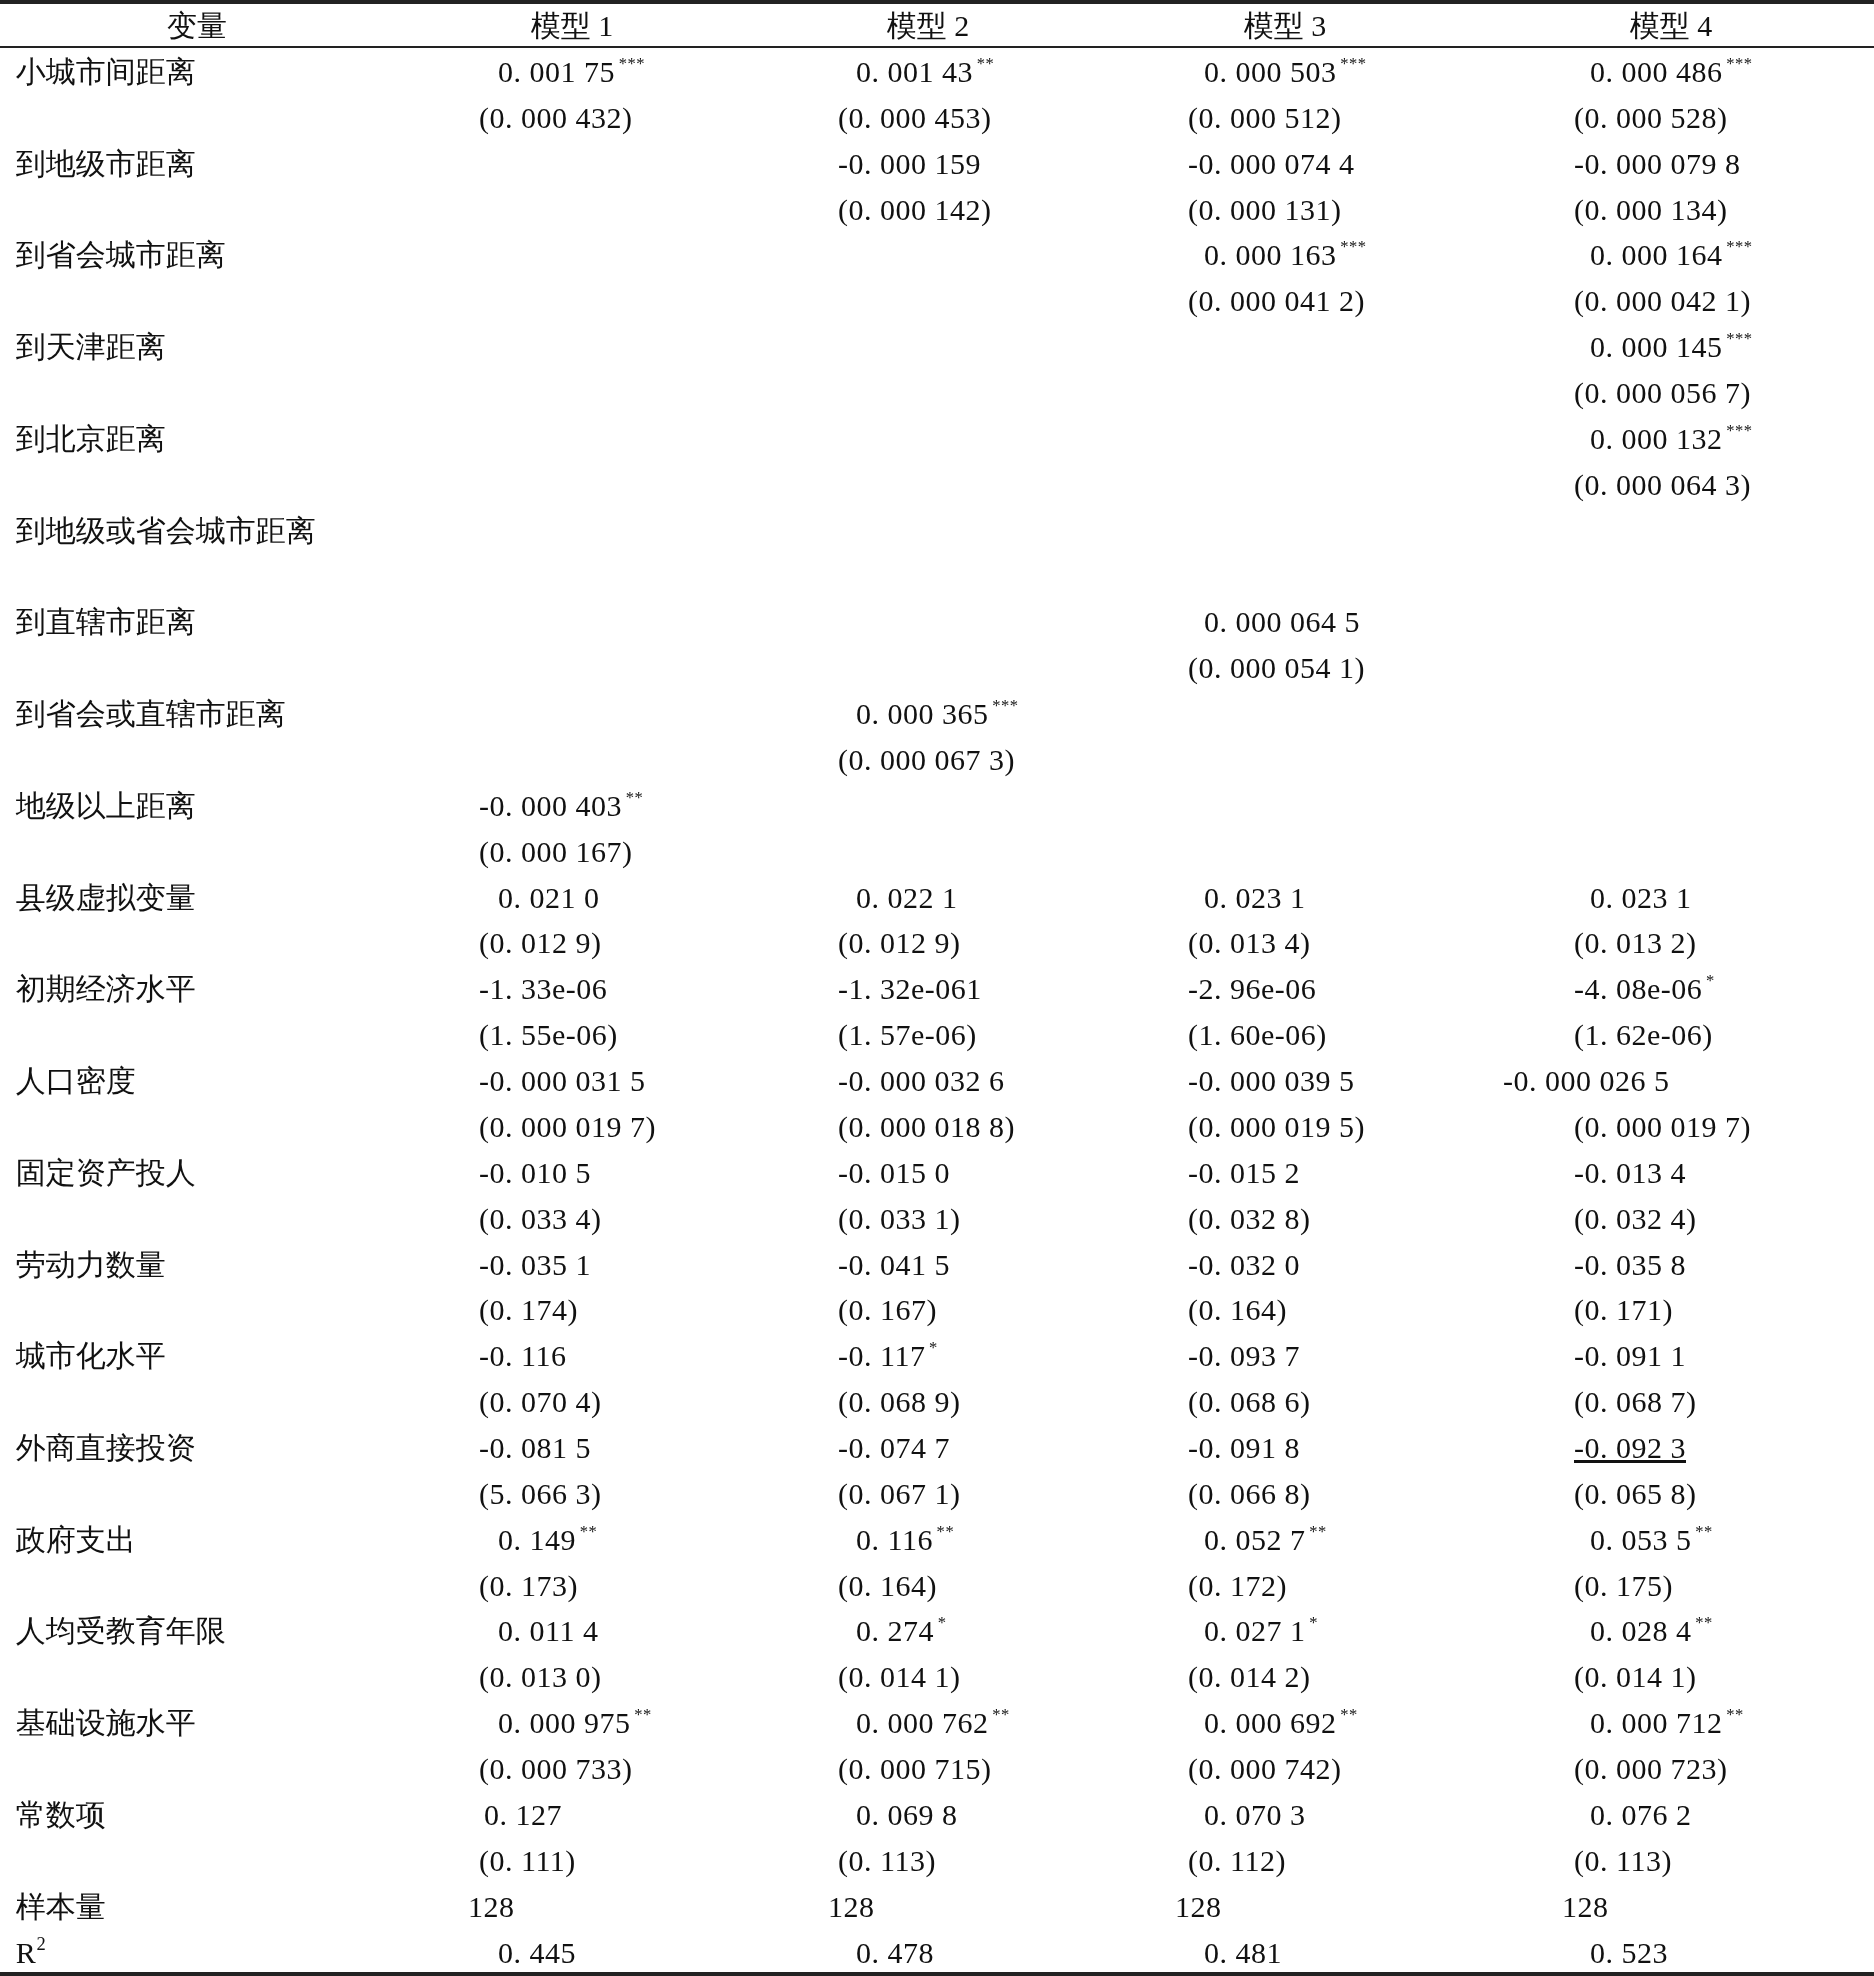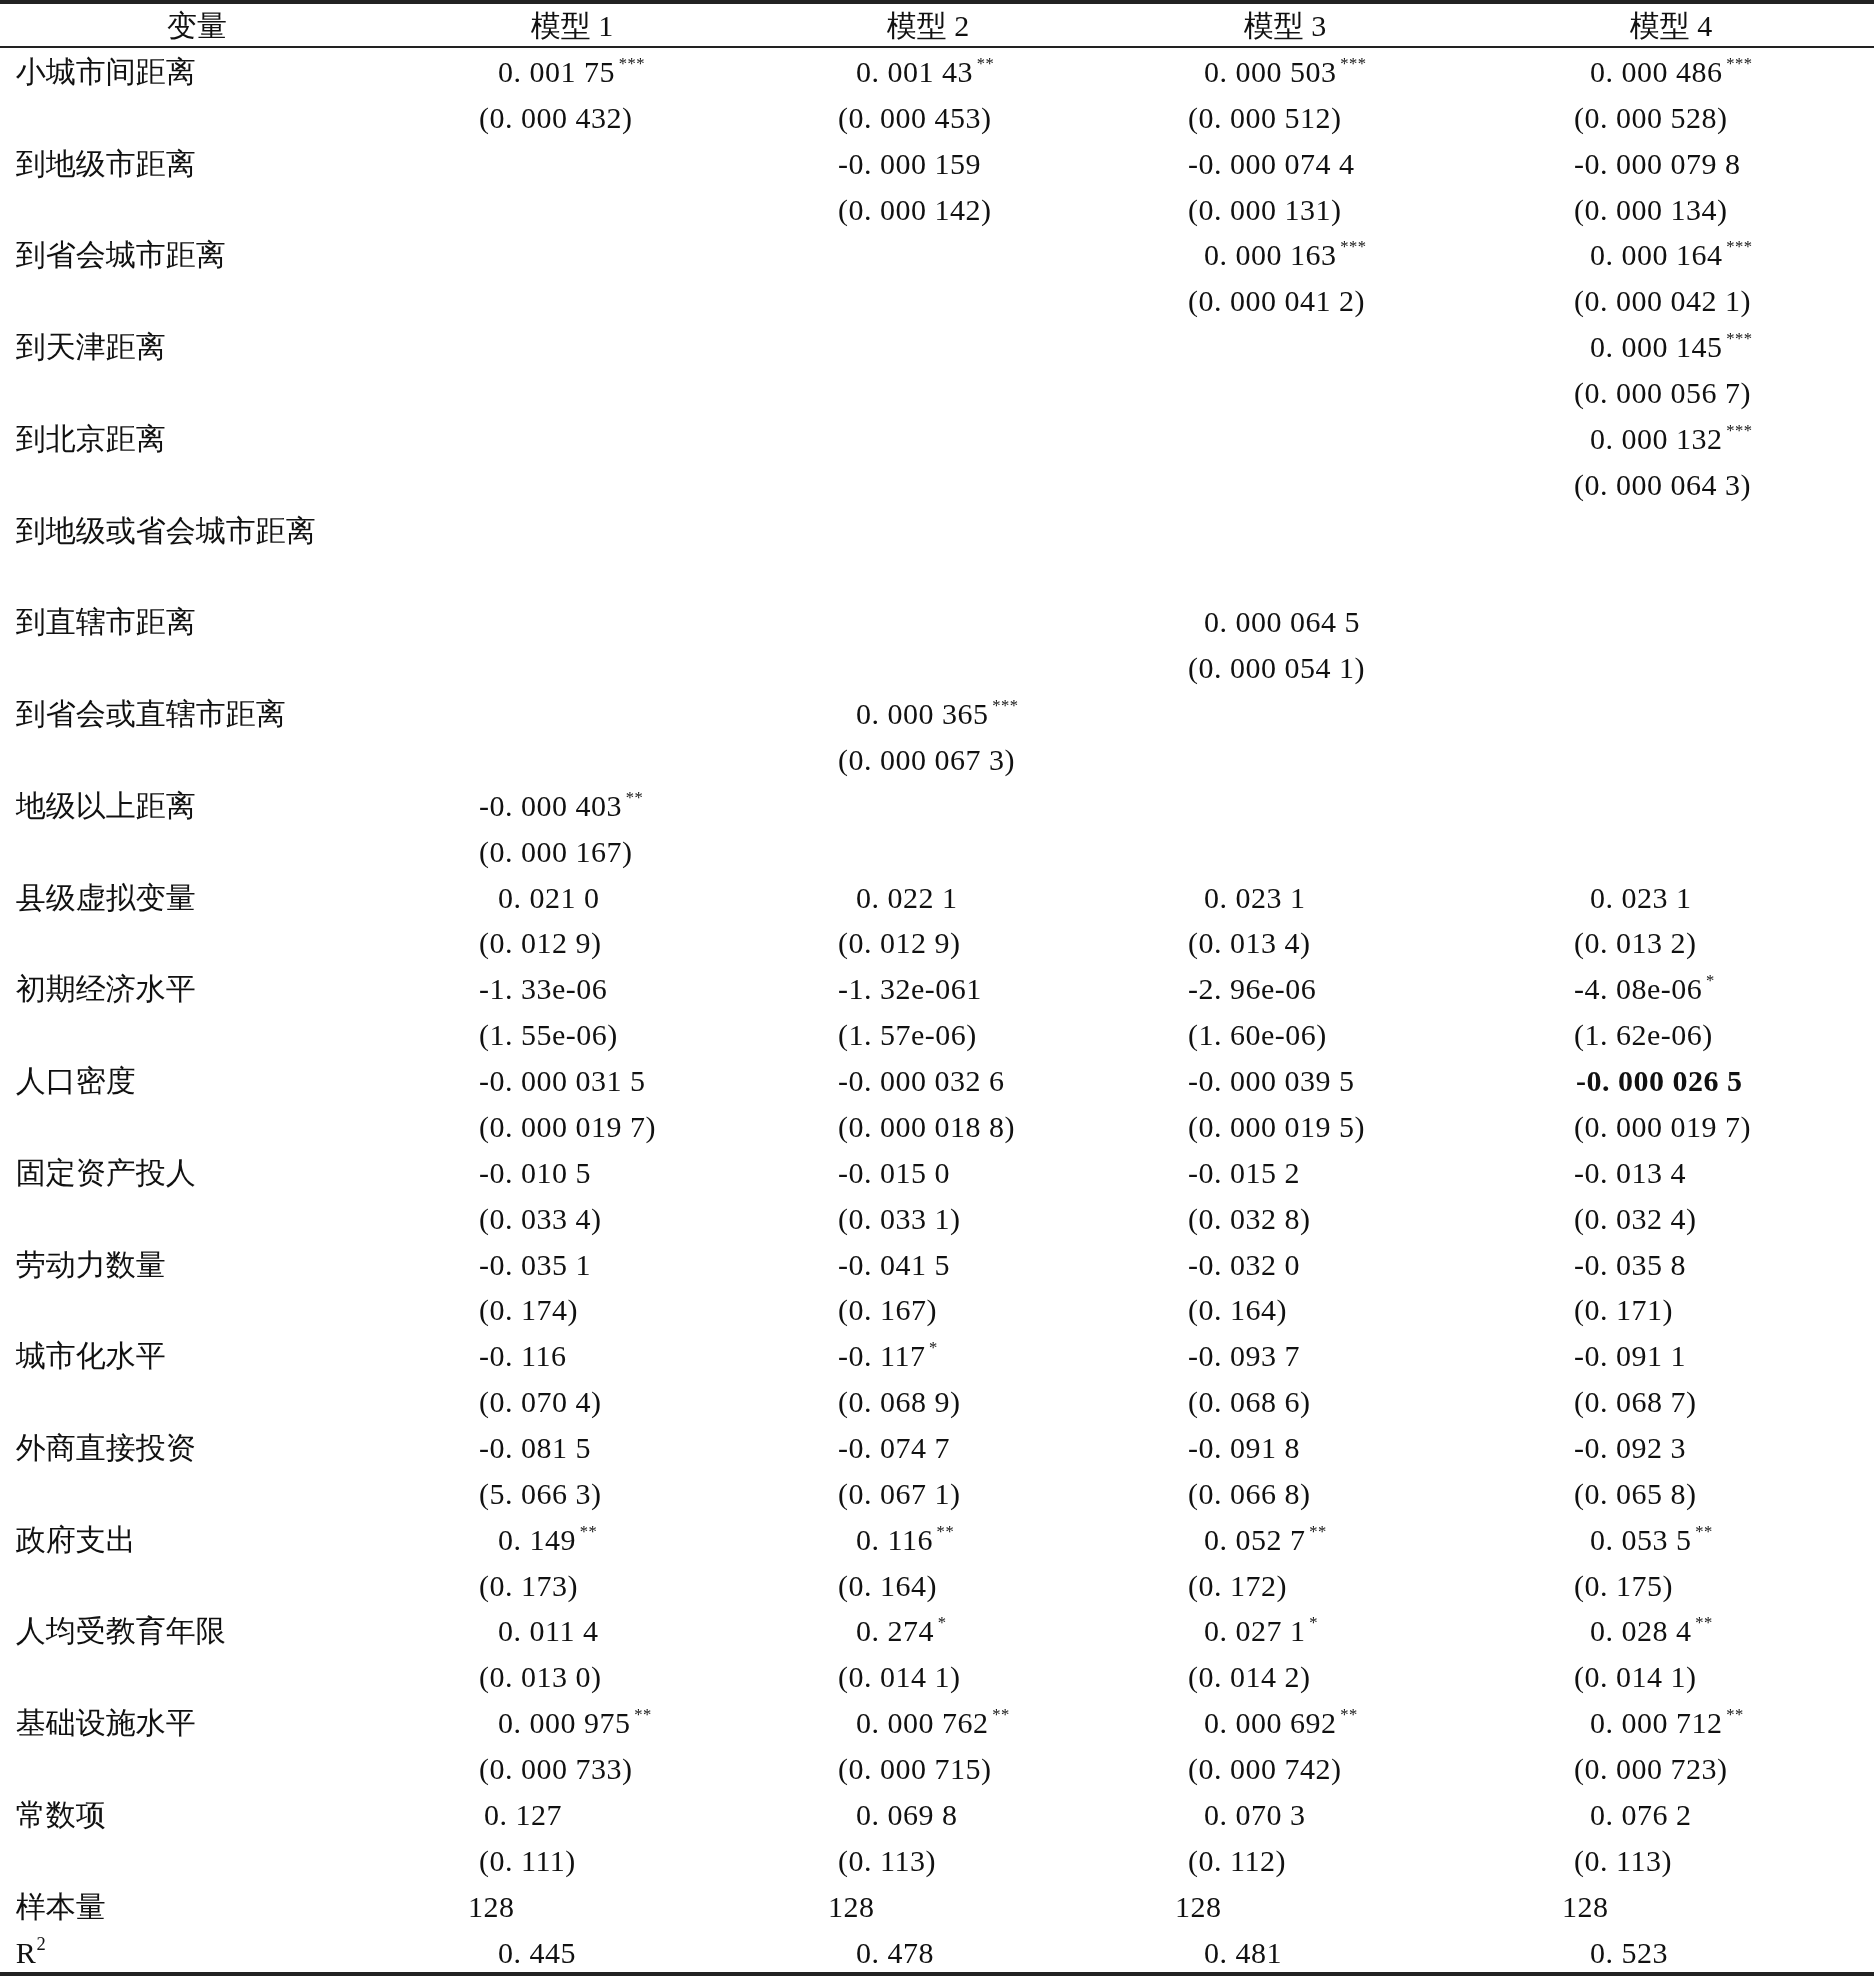--- a/index.html
+++ b/index.html
@@ -128,21 +128,21 @@
       <span class="cell" style="left: 479px;">(1. 55e-06)</span>
       <span class="cell" style="left: 838px;">(1. 57e-06)</span>
       <span class="cell" style="left: 1188px;">(1. 60e-06)</span>
       <span class="cell" style="left: 1574px;">(1. 62e-06)</span>
     </div>
     <div class="line" style="top: 1058px;">
       <span class="lbl">人口密度</span>
       <span class="cell" style="left: 479px;"><span>-0. 000 031 5</span></span>
       <span class="cell" style="left: 838px;"><span>-0. 000 032 6</span></span>
       <span class="cell" style="left: 1188px;"><span>-0. 000 039 5</span></span>
-      <span class="cell" style="left: 1576px; font-weight: bold;"><span>-0. 000 026 5</span></span>
+      <span class="cell" style="left: 1503px;"><span>-0. 000 026 5</span></span>
     </div>
     <div class="line" style="top: 1104px;">
       <span class="cell" style="left: 479px;">(0. 000 019 7)</span>
       <span class="cell" style="left: 838px;">(0. 000 018 8)</span>
       <span class="cell" style="left: 1188px;">(0. 000 019 5)</span>
       <span class="cell" style="left: 1574px;">(0. 000 019 7)</span>
     </div>
     <div class="line" style="top: 1150px;">
       <span class="lbl">固定资产投人</span>
       <span class="cell" style="left: 479px;"><span>-0. 010 5</span></span>
@@ -180,21 +180,21 @@
       <span class="cell" style="left: 479px;">(0. 070 4)</span>
       <span class="cell" style="left: 838px;">(0. 068 9)</span>
       <span class="cell" style="left: 1188px;">(0. 068 6)</span>
       <span class="cell" style="left: 1574px;">(0. 068 7)</span>
     </div>
     <div class="line" style="top: 1425px;">
       <span class="lbl">外商直接投资</span>
       <span class="cell" style="left: 479px;"><span>-0. 081 5</span></span>
       <span class="cell" style="left: 838px;"><span>-0. 074 7</span></span>
       <span class="cell" style="left: 1188px;"><span>-0. 091 8</span></span>
-      <span class="cell" style="left: 1574px;"><span>-0. 092 3</span></span>
+      <span class="cell" style="left: 1574px; text-decoration: underline;"><span>-0. 092 3</span></span>
     </div>
     <div class="line" style="top: 1471px;">
       <span class="cell" style="left: 479px;">(5. 066 3)</span>
       <span class="cell" style="left: 838px;">(0. 067 1)</span>
       <span class="cell" style="left: 1188px;">(0. 066 8)</span>
       <span class="cell" style="left: 1574px;">(0. 065 8)</span>
     </div>
     <div class="line" style="top: 1517px;">
       <span class="lbl">政府支出</span>
       <span class="cell" style="left: 498px;"><span>0. 149</span><sup>**</sup></span>

